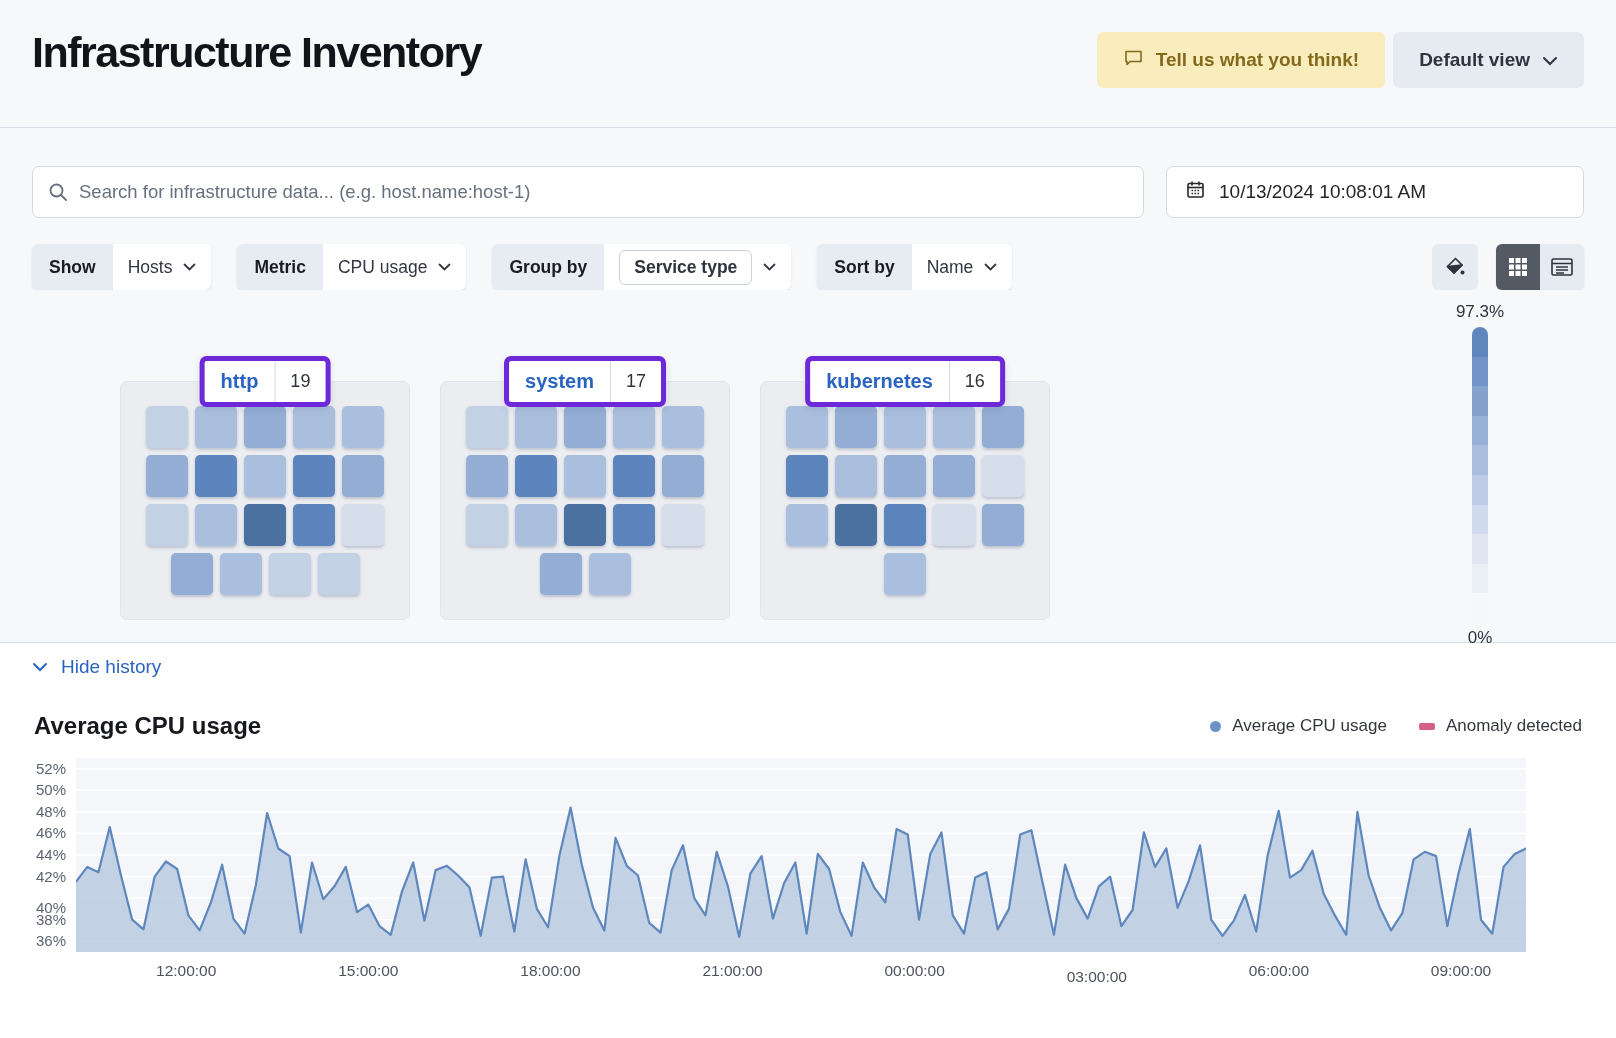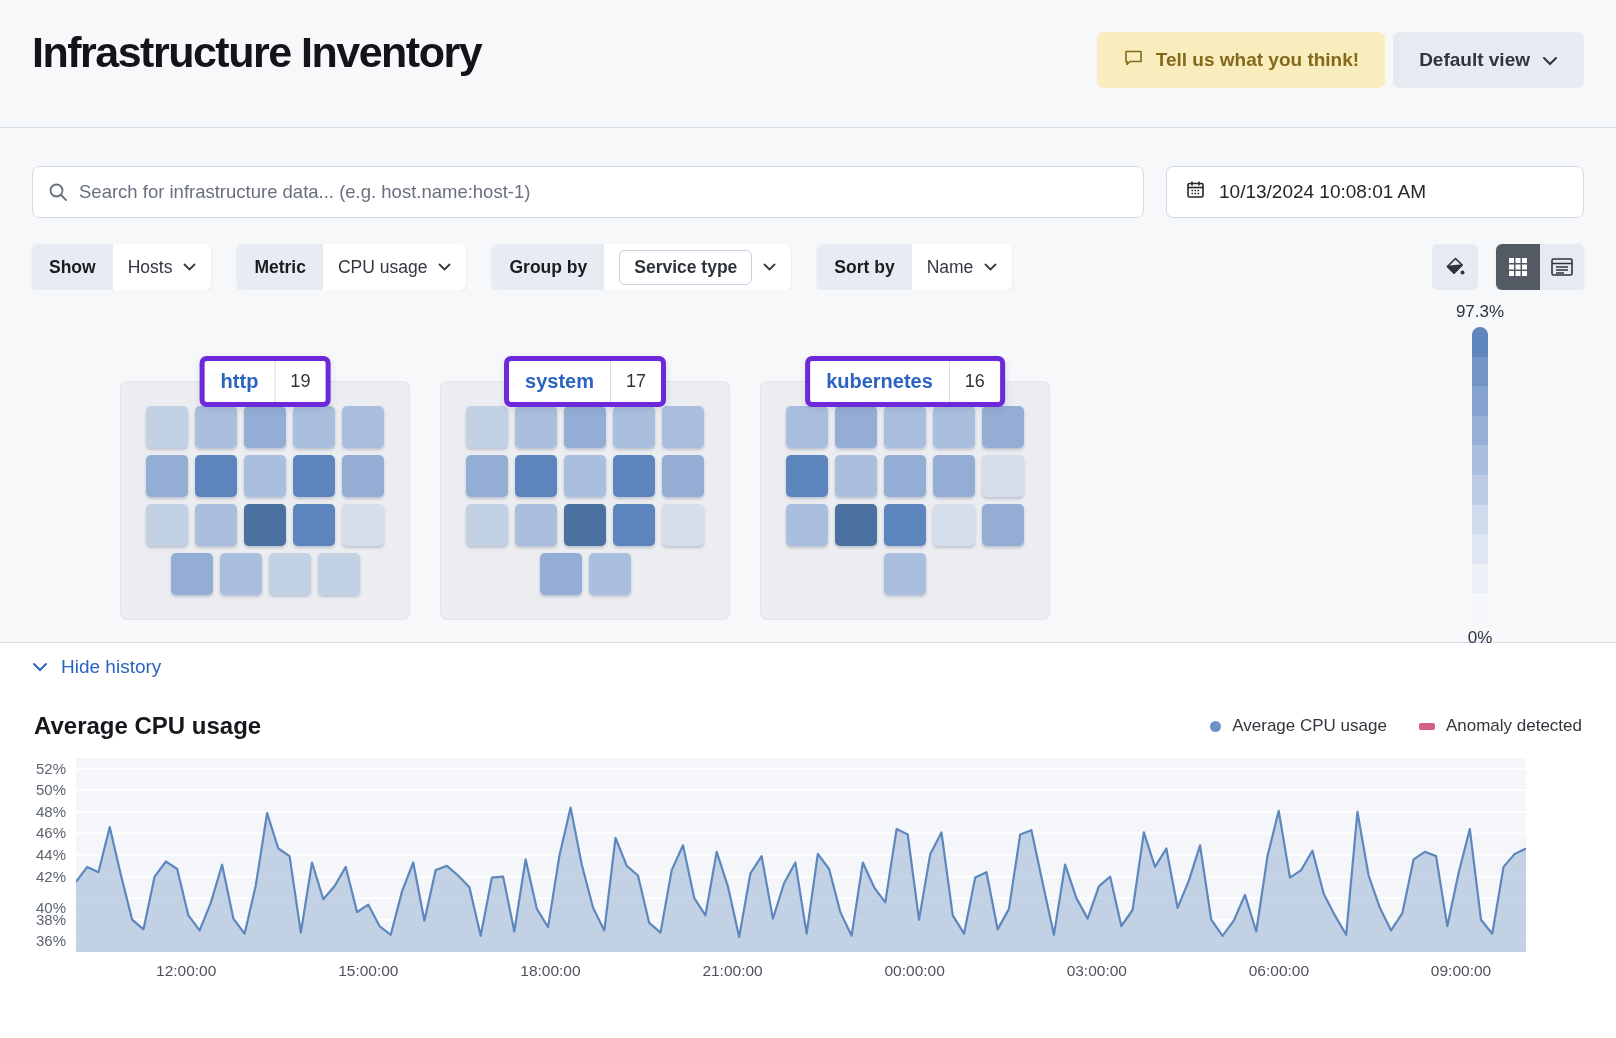--- a/index.html
+++ b/index.html
@@ -373,17 +373,17 @@
       <span class="ylab" style="top: 141px;">40%</span>
       <span class="ylab" style="top: 152.667px;">38%</span>
       <span class="ylab" style="top: 174.222px;">36%</span>
     </div>
   <div class="xlabels">
       <span class="xlab" style="left: 7.6%;">12:00:00</span>
       <span class="xlab" style="left: 20.16%;">15:00:00</span>
       <span class="xlab" style="left: 32.72%;">18:00:00</span>
       <span class="xlab" style="left: 45.28%;">21:00:00</span>
       <span class="xlab" style="left: 57.84%; text-align: right;">00:00:00</span>
-      <span class="xlab" style="left: 70.4%;">03:00:00</span>
+      <span class="xlab" style="left: 70.4%; margin-top: 6px;">03:00:00</span>
       <span class="xlab" style="left: 82.96%;">06:00:00</span>
       <span class="xlab" style="left: 95.52%;">09:00:00</span>
     </div>
 </div>
 
 </body></html>

